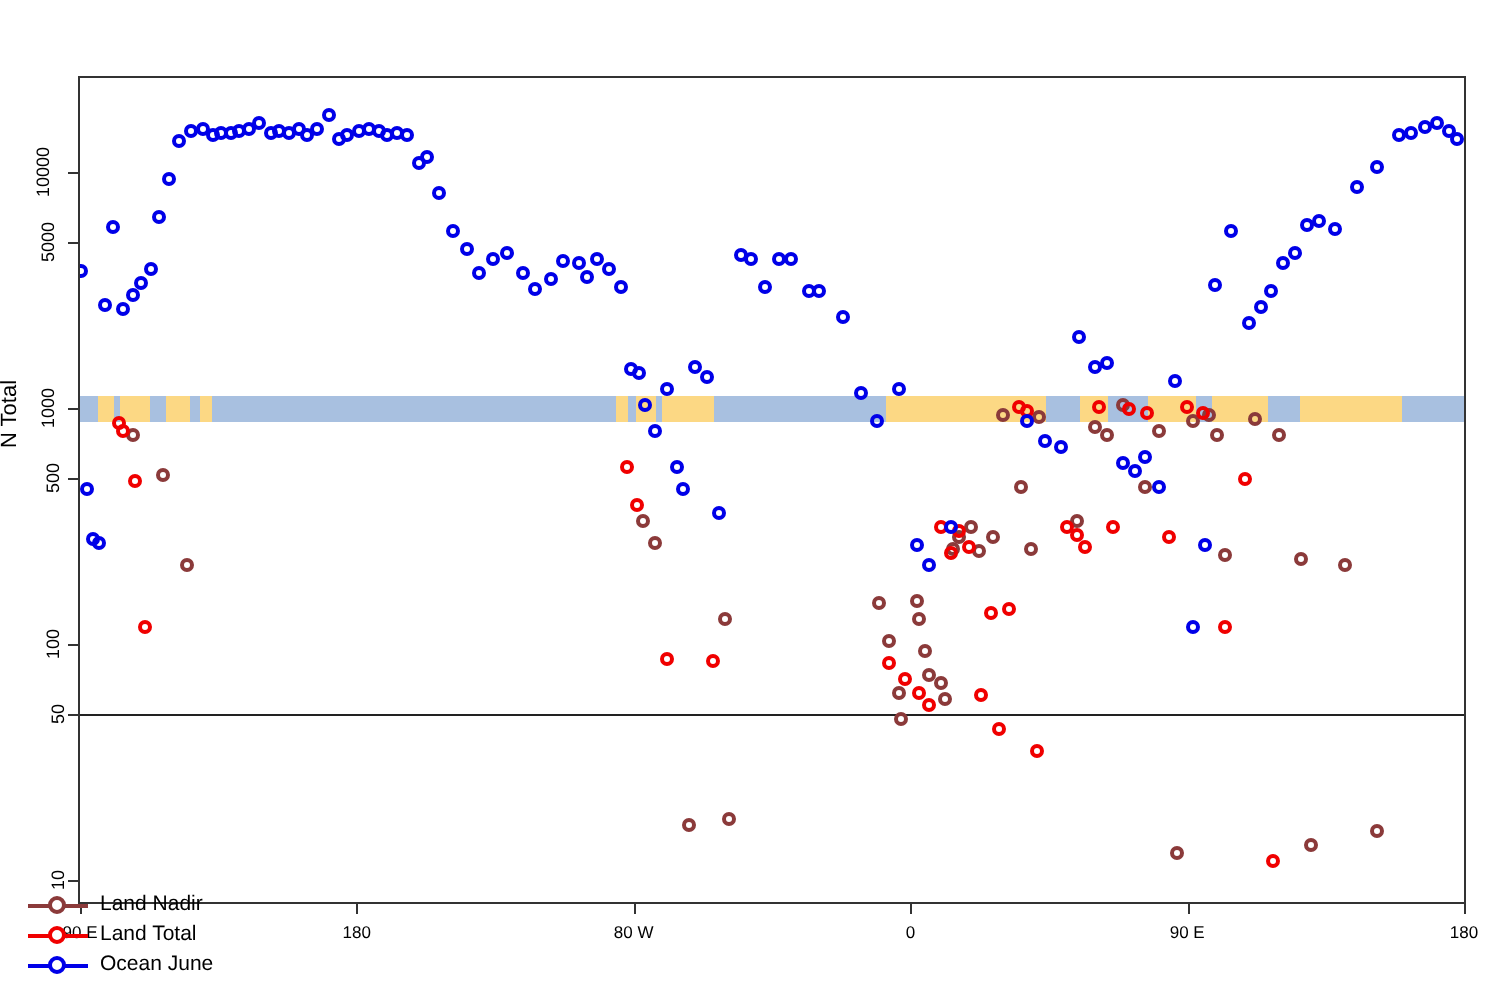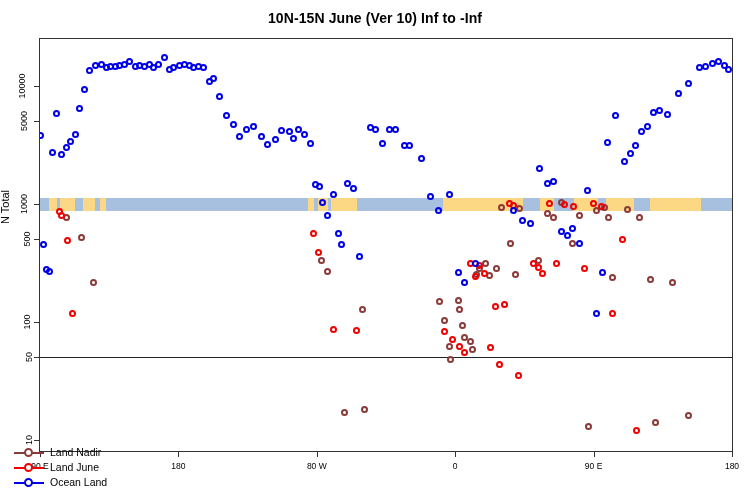--- a/index.html
+++ b/index.html
@@ -60,21 +60,20 @@
     border-radius:50%;border-width:2.5px;border-style:solid;background:#fff;
     box-sizing:border-box;
   }
   .leg-text{white-space:nowrap;}
 </style>
 </head>
 <body>
 
 <div id="stage">
 
-  <div id="chart-title">10N-15N June (Ver 10)   Inf to -Inf</div>
 
   <div id="y-axis-title">
     <span>N Total</span>
   </div>
 
   <div id="plot-area">
     <div id="plot-inner">
         <div class="mask-seg" style="left: 0px; width: 692px; top: 158.8px; background: rgb(168, 192, 224);"></div>
         <div class="mask-seg" style="left: 9.22667px; width: 7.68889px; top: 158.8px; background: rgb(252, 216, 132);"></div>
         <div class="mask-seg" style="left: 19.9911px; width: 15.3778px; top: 158.8px; background: rgb(252, 216, 132);"></div>
@@ -327,23 +326,23 @@
           <div class="leg-line" style="background: rgb(139, 58, 58);"></div>
           <div class="leg-ring" style="border-color: rgb(139, 58, 58);"></div>
         </div>
         <div class="leg-text">Land Nadir</div>
       </div>
       <div class="leg-row">
         <div class="leg-sym">
           <div class="leg-line" style="background: rgb(240, 0, 0);"></div>
           <div class="leg-ring" style="border-color: rgb(240, 0, 0);"></div>
         </div>
-        <div class="leg-text">Land June</div>
+        <div class="leg-text">Land Total</div>
       </div>
       <div class="leg-row">
         <div class="leg-sym">
           <div class="leg-line" style="background: rgb(0, 0, 232);"></div>
           <div class="leg-ring" style="border-color: rgb(0, 0, 232);"></div>
         </div>
-        <div class="leg-text">Ocean Land</div>
+        <div class="leg-text">Ocean June</div>
       </div>
     </div>
 </div>
 
 </body></html>

